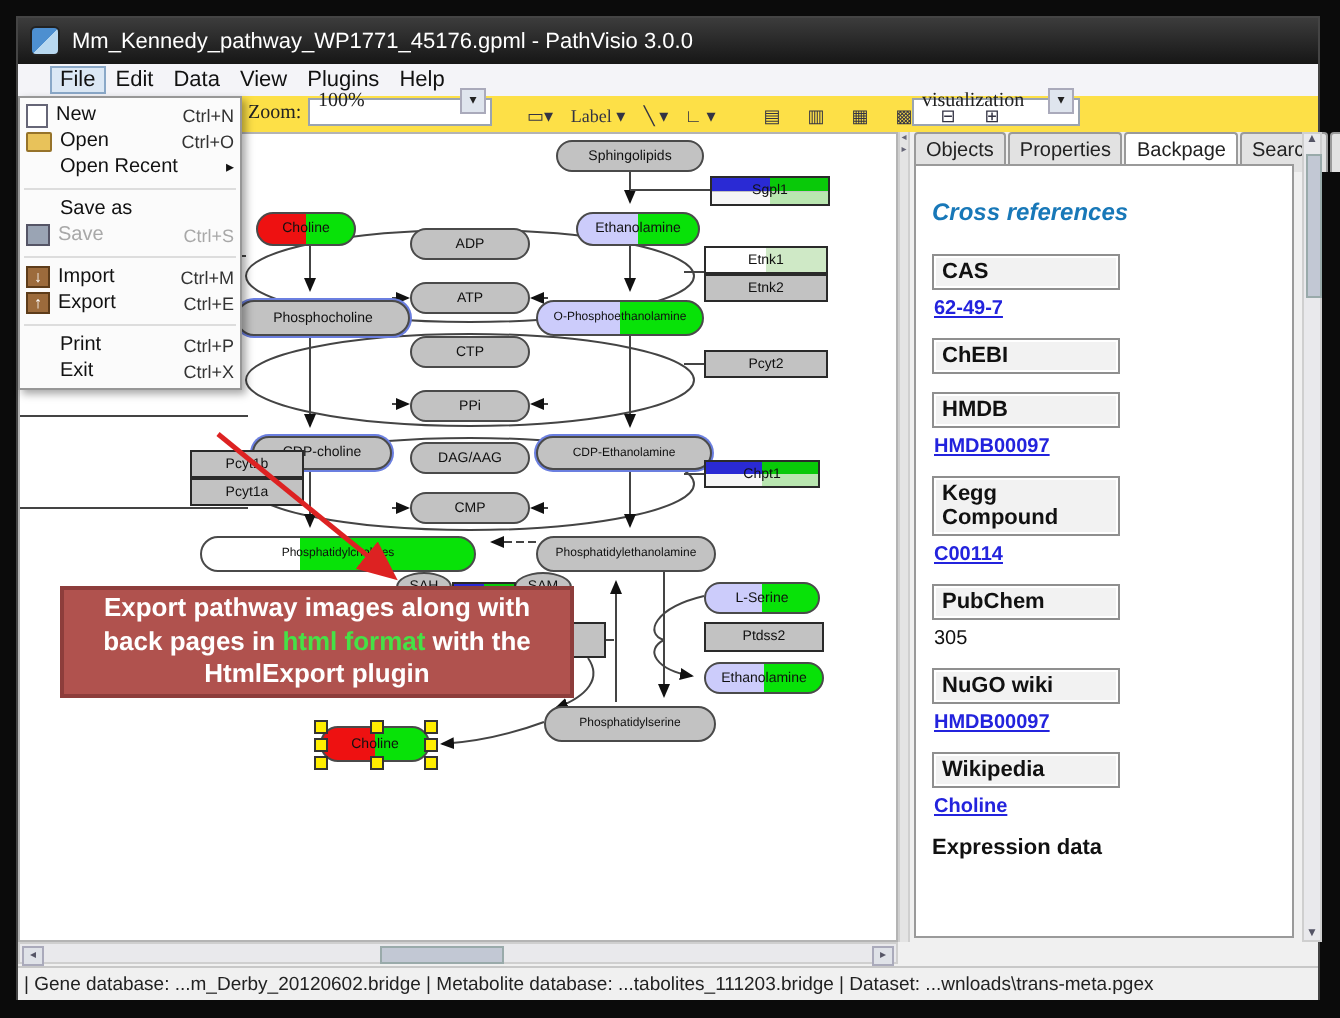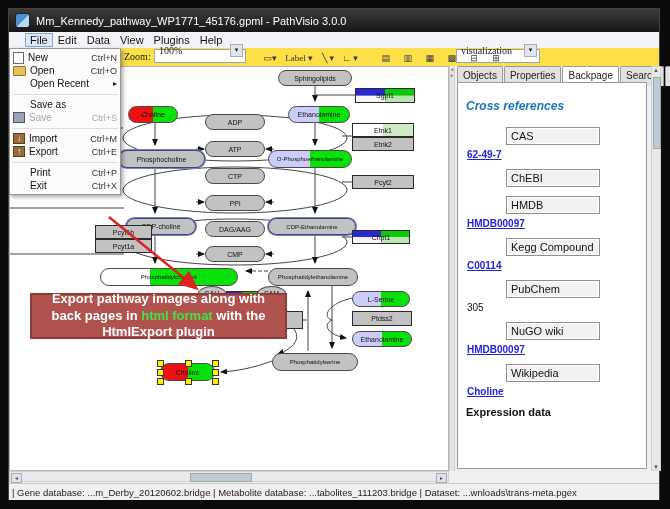--- a/index.html
+++ b/index.html
@@ -27,21 +27,21 @@
   .pill-blue{box-shadow:0 0 0 1px #6b7fe0;}
   .red-green{background:linear-gradient(to right,#ee1111 50%,#08e208 50%);}
   .lav-green{background:linear-gradient(to right,#ccccfb 50%,#08e208 50%);}
   .white-green{background:linear-gradient(to right,#ffffff 36%,#08e208 36%);}
   .ellipse{border-radius:50%;font-size:6px;}
   .gene{border-radius:0;border:1px solid #2a2a2a;}
   .gene-quad{background-image:linear-gradient(to right,#2a2ad4 50%,#09c909 50%),linear-gradient(to right,#f6f6f6 50%,#b9e6b0 50%);background-size:100% 50%;background-position:top,bottom;background-repeat:no-repeat;}
   .gene-lightgreen{background:linear-gradient(to right,#ffffff 50%,#cfe9c6 50%);}
   .handle{position:absolute;width:5px;height:5px;background:#ffee00;border:1px solid #333;z-index:3;}
   
-  .callout{position:absolute;left:20px;top:226px;width:257px;height:46px;background:#b0524e;border:2px solid #8d3d3b;box-sizing:border-box;z-index:6;color:#fff;font-weight:bold;font-size:13px;text-align:center;display:flex;align-items:center;justify-content:center;padding:16px 4px;line-height:1.3;}
+  .callout{position:absolute;left:20px;top:226px;width:257px;height:56px;background:#b0524e;border:2px solid #8d3d3b;box-sizing:border-box;z-index:6;color:#fff;font-weight:bold;font-size:13px;text-align:center;display:flex;align-items:center;justify-content:center;padding:16px 4px;line-height:1.3;}
   .callout .hl{color:#46e146;}
   
   .filemenu{position:absolute;left:0;top:39px;width:112px;background:#fbfbfb;border:1px solid #979797;box-shadow:2px 2px 4px rgba(0,0,0,.35);z-index:50;padding:2px 0;box-sizing:border-box;}
   .fitem{height:13px;display:flex;align-items:center;font-size:10px;color:#111;padding:0 3px;position:relative;}
   .fitem .ficon{width:13px;height:11px;margin-right:4px;display:flex;align-items:center;justify-content:center;font-size:8px;color:#fff;}
   .fitem .flabel{flex:1;}
   .fitem .fshort{color:#333;font-size:9px;}
   .fitem.disabled .flabel,.fitem.disabled .fshort{color:#a8a8a8;}
   .fitem .fsub{font-size:8px;}
   .fitem.hilite{outline:2px solid #e32222;outline-offset:-1px;}
@@ -54,21 +54,21 @@
   
   .splitter{position:absolute;left:440px;top:0;width:6px;height:405px;background:#e4e4e4;border-left:1px solid #cfcfcf;border-right:1px solid #cfcfcf;box-sizing:border-box;font-size:5px;color:#667;text-align:center;line-height:6px;}
   
   .panel{position:absolute;left:446px;top:0;width:206px;height:405px;background:#f0f0f0;}
   .tabs{position:absolute;left:2px;top:0;right:12px;height:17px;display:flex;font-size:10px;}
   .tab{padding:3px 5px;border:1px solid #9a9a9a;border-bottom:none;background:#e2e2e2;color:#222;margin-right:1px;border-radius:2px 2px 0 0;height:13px;}
   .tab.active{background:#fff;font-weight:normal;position:relative;top:0;box-shadow:0 2px 0 #fff;}
   .pcontent{position:absolute;left:2px;top:16px;width:190px;bottom:2px;background:#fff;border:1px solid #9a9a9a;box-sizing:border-box;padding:6px 8px;overflow:hidden;}
   .xheading{color:#1878b8;font-weight:bold;font-size:12px;margin:10px 0 14px 0;font-style:italic;}
   .xsection{margin-bottom:9px;}
-  .xhead{border:1px solid #8f8f8f;background:#f2f2f2;font-weight:normal;font-size:11px;color:#111;padding:2px 4px;width:84px;box-shadow:inset 0 0 0 1px #fff;margin-left:40px;}
+  .xhead{border:1px solid #8f8f8f;background:#f2f2f2;font-weight:bold;font-size:11px;color:#111;padding:2px 4px;width:84px;box-shadow:inset 0 0 0 1px #fff;}
   .xval{font-size:10px;font-weight:bold;margin:4px 0 8px 1px;color:#111;}
   .xval a{color:#2323dd;}
   .xfooter{font-weight:bold;font-size:11px;color:#111;margin-top:4px;}
   .vscroll{position:absolute;right:0;top:0;width:10px;height:405px;background:#e9e9ec;border:1px solid #cfcfcf;box-sizing:border-box;font-size:6px;color:#556;text-align:center;}
   .vthumb{position:absolute;left:1px;top:10px;width:6px;height:70px;background:#c2c8d4;border:1px solid #9aa;}
   
   .hscroll{position:absolute;left:0;top:462px;width:440px;height:11px;background:#e9e9ec;border:1px solid #cfcfcf;box-sizing:border-box;font-size:6px;color:#556;}
   .hthumb{position:absolute;left:180px;top:1px;width:60px;height:7px;background:#c2c8d4;border:1px solid #9aa;}
   .harrow{position:absolute;top:1px;width:9px;height:8px;text-align:center;line-height:8px;background:#dfe2e8;border:1px solid #aab;}
   .statusbar{position:absolute;left:0;top:474px;right:0;height:16px;background:#f0f0f0;border-top:1px solid #c8c8c8;font-size:9.5px;color:#222;display:flex;align-items:center;padding-left:3px;white-space:nowrap;overflow:hidden;}

